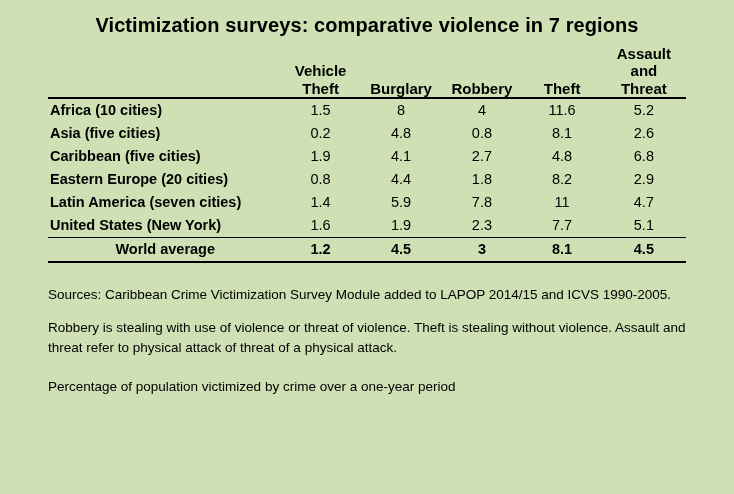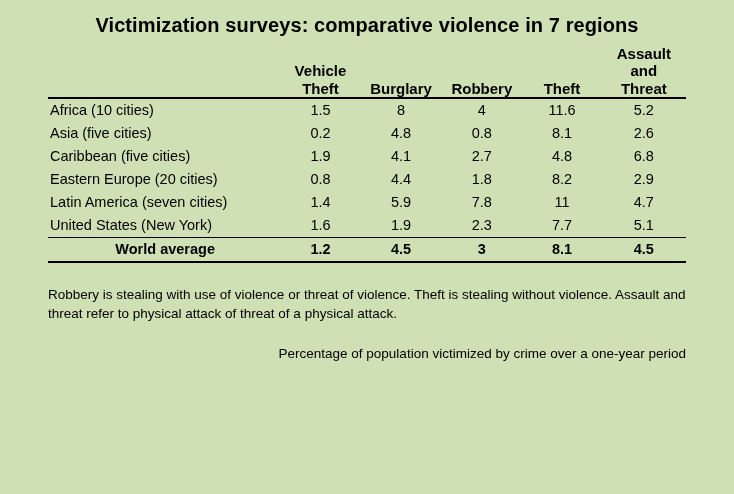--- a/index.html
+++ b/index.html
@@ -63,20 +63,21 @@
     line-height: 0;
   }
   tbody td {
     height: 23px;
     line-height: 23px;
     font-size: 14.5px;
   }
   tbody td.region {
     text-align: left;
     padding-left: 2px;
+    font-weight: bold;
   }
   tbody td.num {
     text-align: center;
   }
   tbody tr.avg td {
     font-weight: bold;
     border-top: 1.5px solid #000;
     text-align: center;
   }
   .foot-rule td {
@@ -89,21 +90,20 @@
     margin-top: 22px;
     font-size: 13.5px;
     line-height: 1.45;
   }
   .notes p {
     margin: 0 0 14px 0;
   }
   .notes p.last {
     margin-top: 20px;
     margin-bottom: 0;
-    text-align: right;
   }
 </style>
 </head>
 <body>
 
 <div class="page">
 
   <div class="title">Victimization surveys: comparative violence in 7 regions</div>
 
   <table class="vtable">
@@ -193,17 +193,18 @@
         <td class="num">4.5</td>
       </tr>
 
       <tr class="foot-rule">
         <td colspan="6"></td>
       </tr>
     </tbody>
   </table>
 
   <div class="notes">
+    <p>Sources: Caribbean Crime Victimization Survey Module added to LAPOP 2014/15 and ICVS 1990-2005.</p>
     <p>Robbery is stealing with use of violence or threat of violence. Theft is stealing without violence. Assault and threat refer to physical attack of threat of a physical attack.</p>
     <p class="last">Percentage of population victimized by crime over a one-year period</p>
   </div>
 
 </div>
 
 </body></html>

